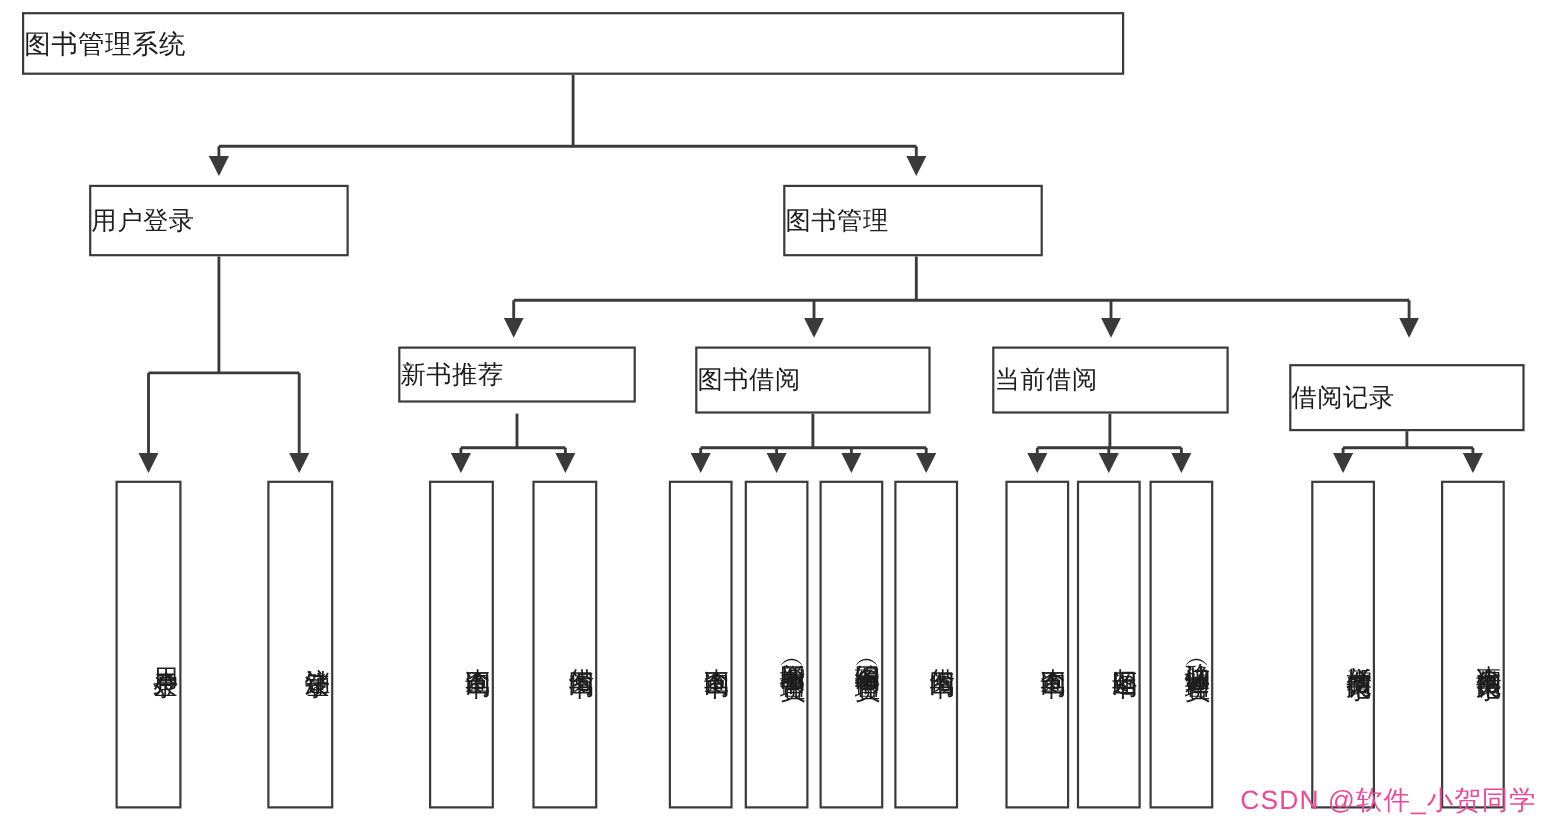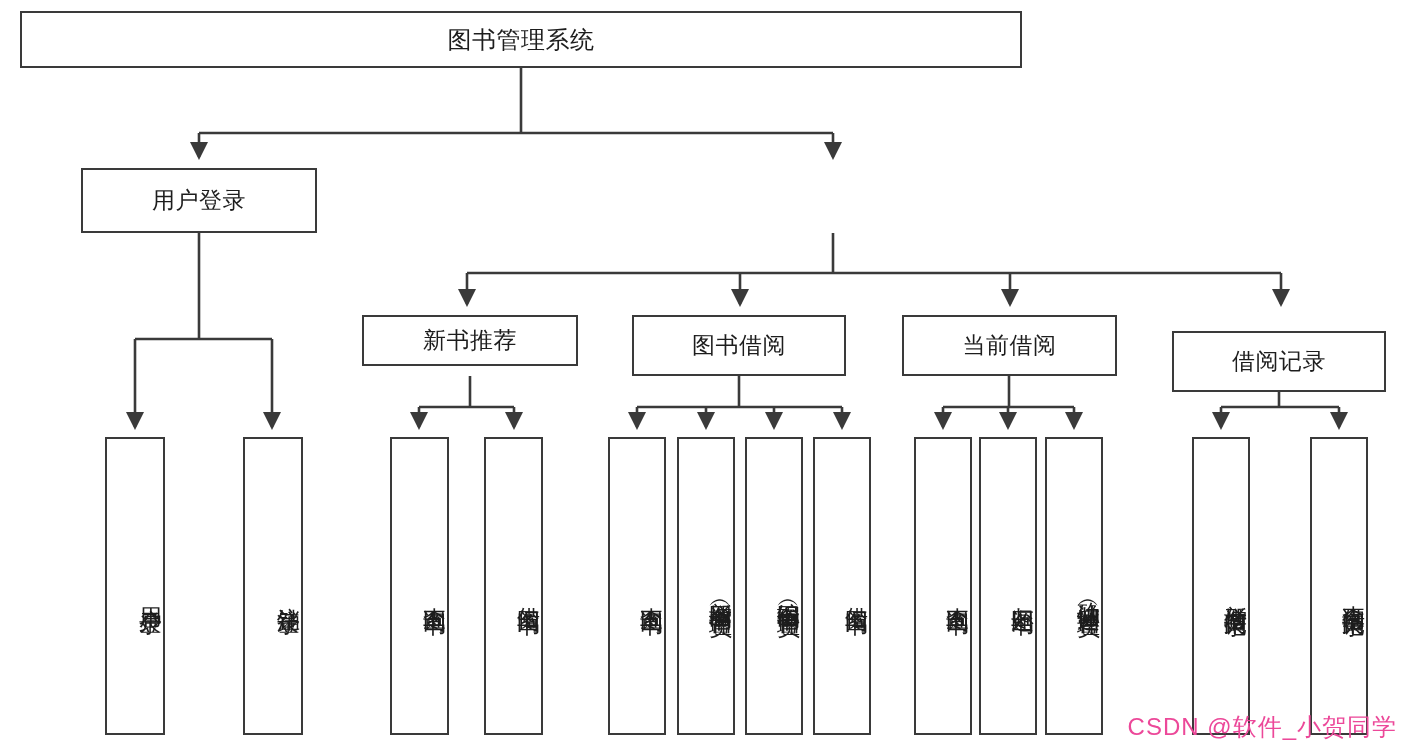--- a/index.html
+++ b/index.html
@@ -26,21 +26,21 @@
     height: 747px;
     pointer-events: none;
   }
   .node {
     position: absolute;
     box-sizing: border-box;
     border: 2.5px solid #3a3a3a;
     background: #ffffff;
     display: flex;
     align-items: center;
-    justify-content: center;
+    justify-content: flex-start;
     color: #1d1d1d;
   }
   .node-h {
     font-size: 23px;
     letter-spacing: 0.5px;
     white-space: nowrap;
   }
   .node.root .label { font-size: 24px; }
   .node-v {
     writing-mode: vertical-rl;
@@ -123,20 +123,23 @@
     </g>
   </svg>
 
   <div class="node node-h root" style="left:20px; top:11px; width:1002px; height:57px;">
     <span class="label">图书管理系统</span>
   </div>
 
   <div class="node node-h" style="left:81px; top:168px; width:236px; height:65px;">
     <span class="label">用户登录</span>
   </div>
+  <div class="node node-h" style="left:712px; top:168px; width:236px; height:65px;">
+    <span class="label">图书管理</span>
+  </div>
 
   <div class="node node-h" style="left:362px; top:315px; width:216px; height:51px;">
     <span class="label">新书推荐</span>
   </div>
   <div class="node node-h" style="left:632px; top:315px; width:214px; height:61px;">
     <span class="label">图书借阅</span>
   </div>
   <div class="node node-h" style="left:902px; top:315px; width:215px; height:61px;">
     <span class="label">当前借阅</span>
   </div>

